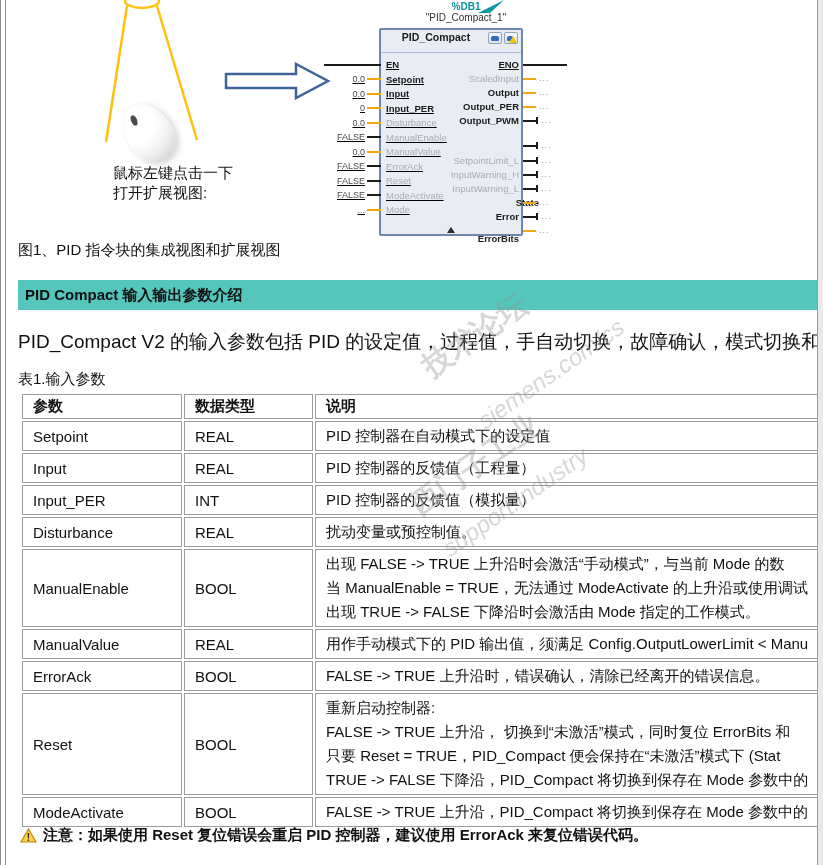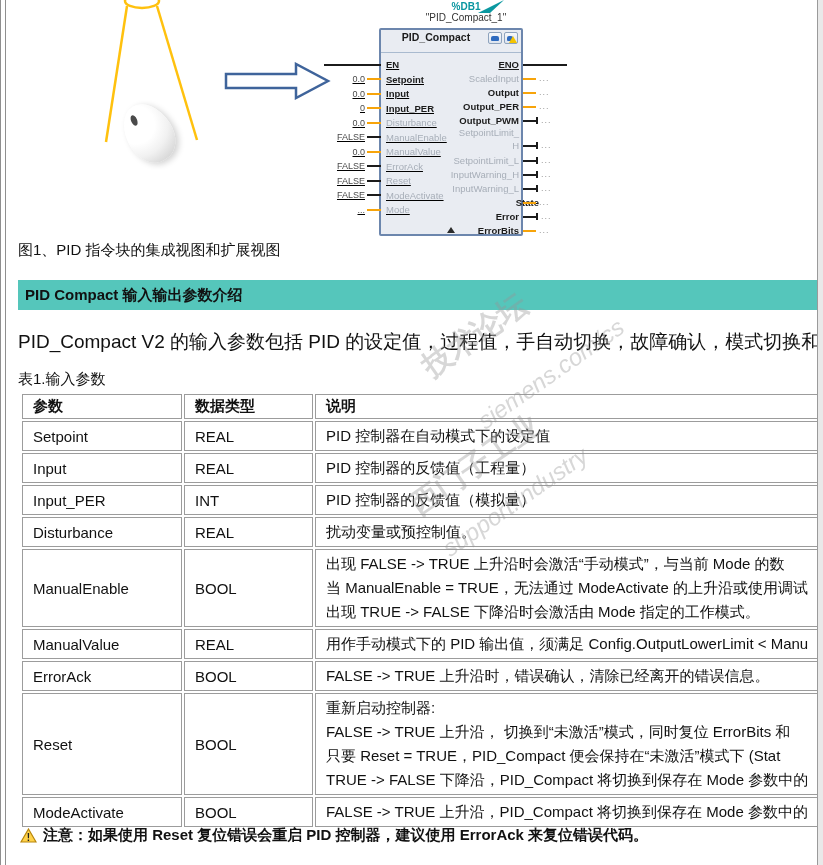--- a/index.html
+++ b/index.html
@@ -99,20 +99,24 @@
 
   <div class="right-strip"></div>
 
   <svg class="beam-svg" width="130" height="150">
     <ellipse cx="52" cy="1" rx="17" ry="7" fill="none" stroke="#FFC10E" stroke-width="2.5"></ellipse>
     <line x1="37" y1="6" x2="16" y2="142" stroke="#FFC10E" stroke-width="2.5"></line>
     <line x1="67" y1="6" x2="107" y2="140" stroke="#FFC10E" stroke-width="2.5"></line>
   </svg>
   <div class="mouse">
     <div class="wheel"></div>
+  </div>
+  <div class="mouse-caption">
+    <div>鼠标左键点击一下</div>
+    <div>打开扩展视图:</div>
   </div>
 
   <svg class="big-arrow" width="108" height="38">
     <polygon points="2,12 72,12 72,2 104,19 72,36 72,26 2,26" fill="#ffffff" stroke="#3F649B" stroke-width="2.5"></polygon>
   </svg>
 
   <svg class="cursor-svg" width="28" height="13">
     <polygon points="0,13 26,0 12,13" fill="#0B98A0"></polygon>
   </svg>
 
@@ -206,24 +210,20 @@
       <div class="rstub" style="top: 100px;">
         <span class="pinline orange" style="width: 13px;"></span>
         <span class="rtail">...</span>
       </div>
       <div class="rname" style="top: 114px;">Output_PWM</div>
       <div class="rstub" style="top: 114px;">
         <span class="pinline black" style="width: 13px;"></span>
         <span class="rtick"></span>
         <span class="rtail">...</span>
       </div>
-      <div class="rname gray" style="top: 126px;">
-        <div>SetpointLimit_</div>
-        <div>H</div>
-      </div>
       <div class="rstub" style="top: 139px;">
         <span class="pinline black" style="width: 13px;"></span>
         <span class="rtick"></span>
         <span class="rtail">...</span>
       </div>
       <div class="rname gray" style="top: 154px;">SetpointLimit_L</div>
       <div class="rstub" style="top: 154px;">
         <span class="pinline black" style="width: 13px;"></span>
         <span class="rtick"></span>
         <span class="rtail">...</span>
@@ -244,21 +244,21 @@
       <div class="rstub" style="top: 196px;">
         <span class="pinline orange" style="width: 13px;"></span>
         <span class="rtail">...</span>
       </div>
       <div class="rname" style="top: 210px;">Error</div>
       <div class="rstub" style="top: 210px;">
         <span class="pinline black" style="width: 13px;"></span>
         <span class="rtick"></span>
         <span class="rtail">...</span>
       </div>
-      <div class="rname" style="top: 224px;">ErrorBits</div>
+      <div class="rname" style="top: 232px;">ErrorBits</div>
       <div class="rstub" style="top: 224px;">
         <span class="pinline orange" style="width: 13px;"></span>
         <span class="rtail">...</span>
       </div>
     </div>
 
   <div class="fig-caption">图1、PID 指令块的集成视图和扩展视图</div>
 
   <div class="section-bar">PID Compact 输入输出参数介绍</div>
 

